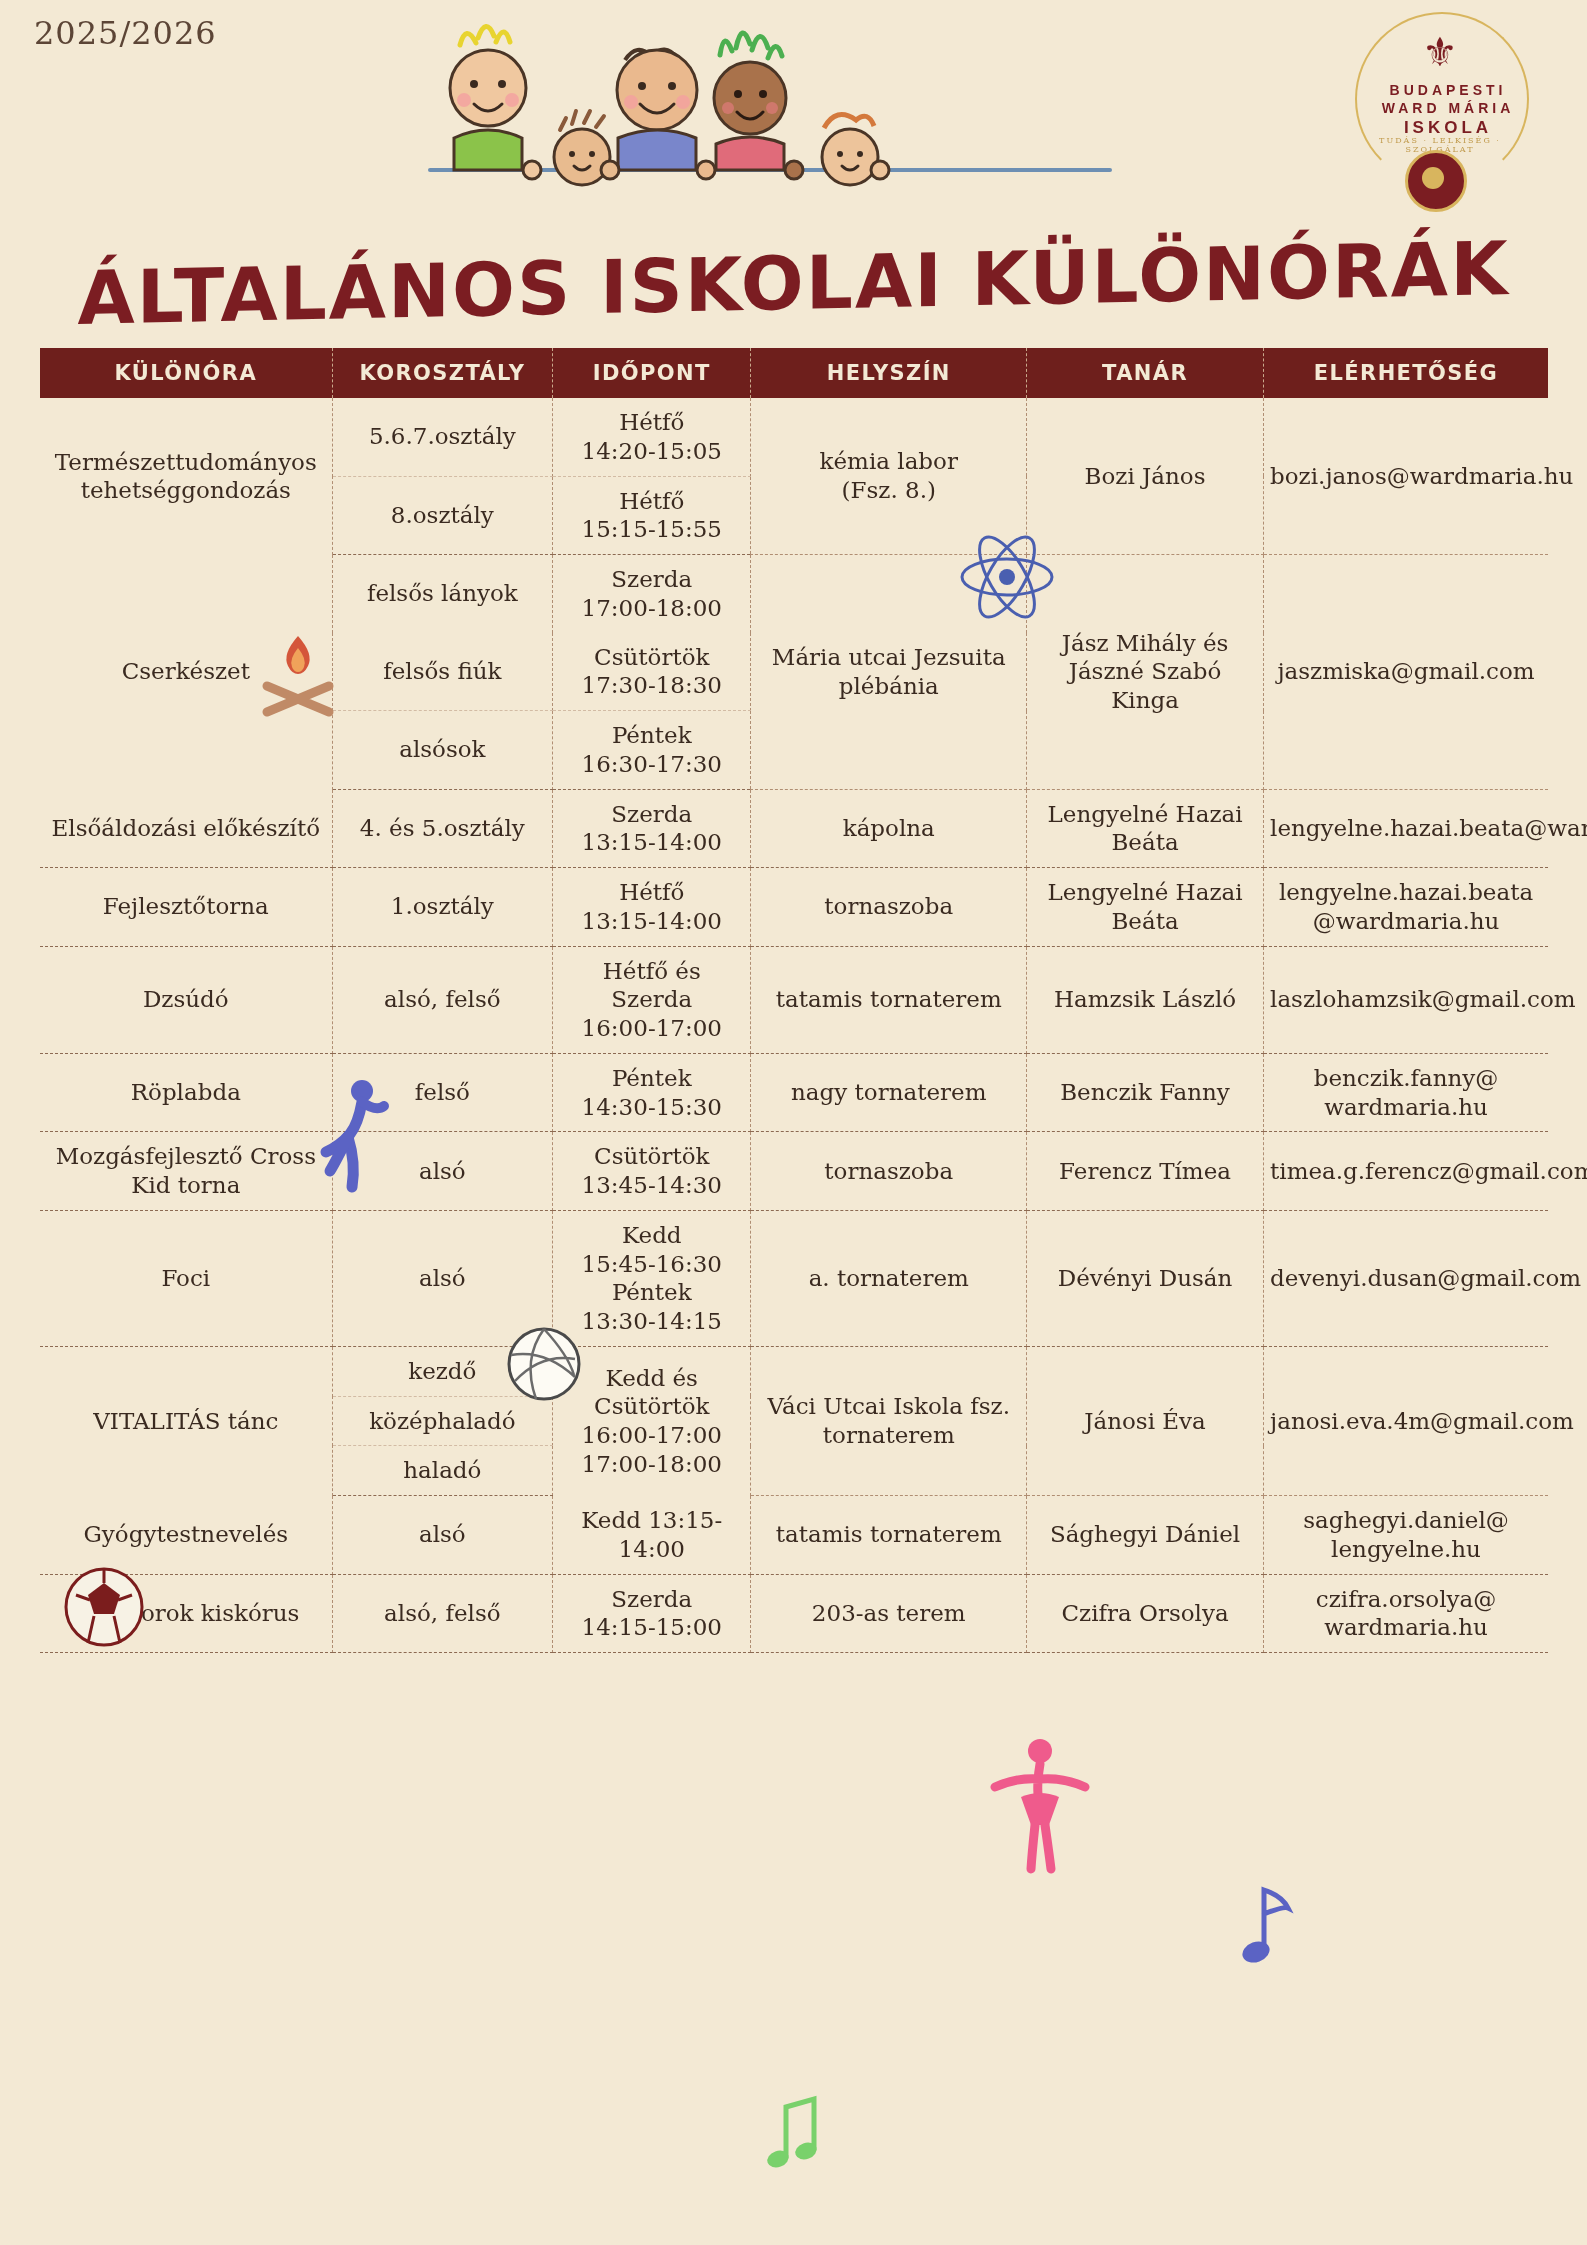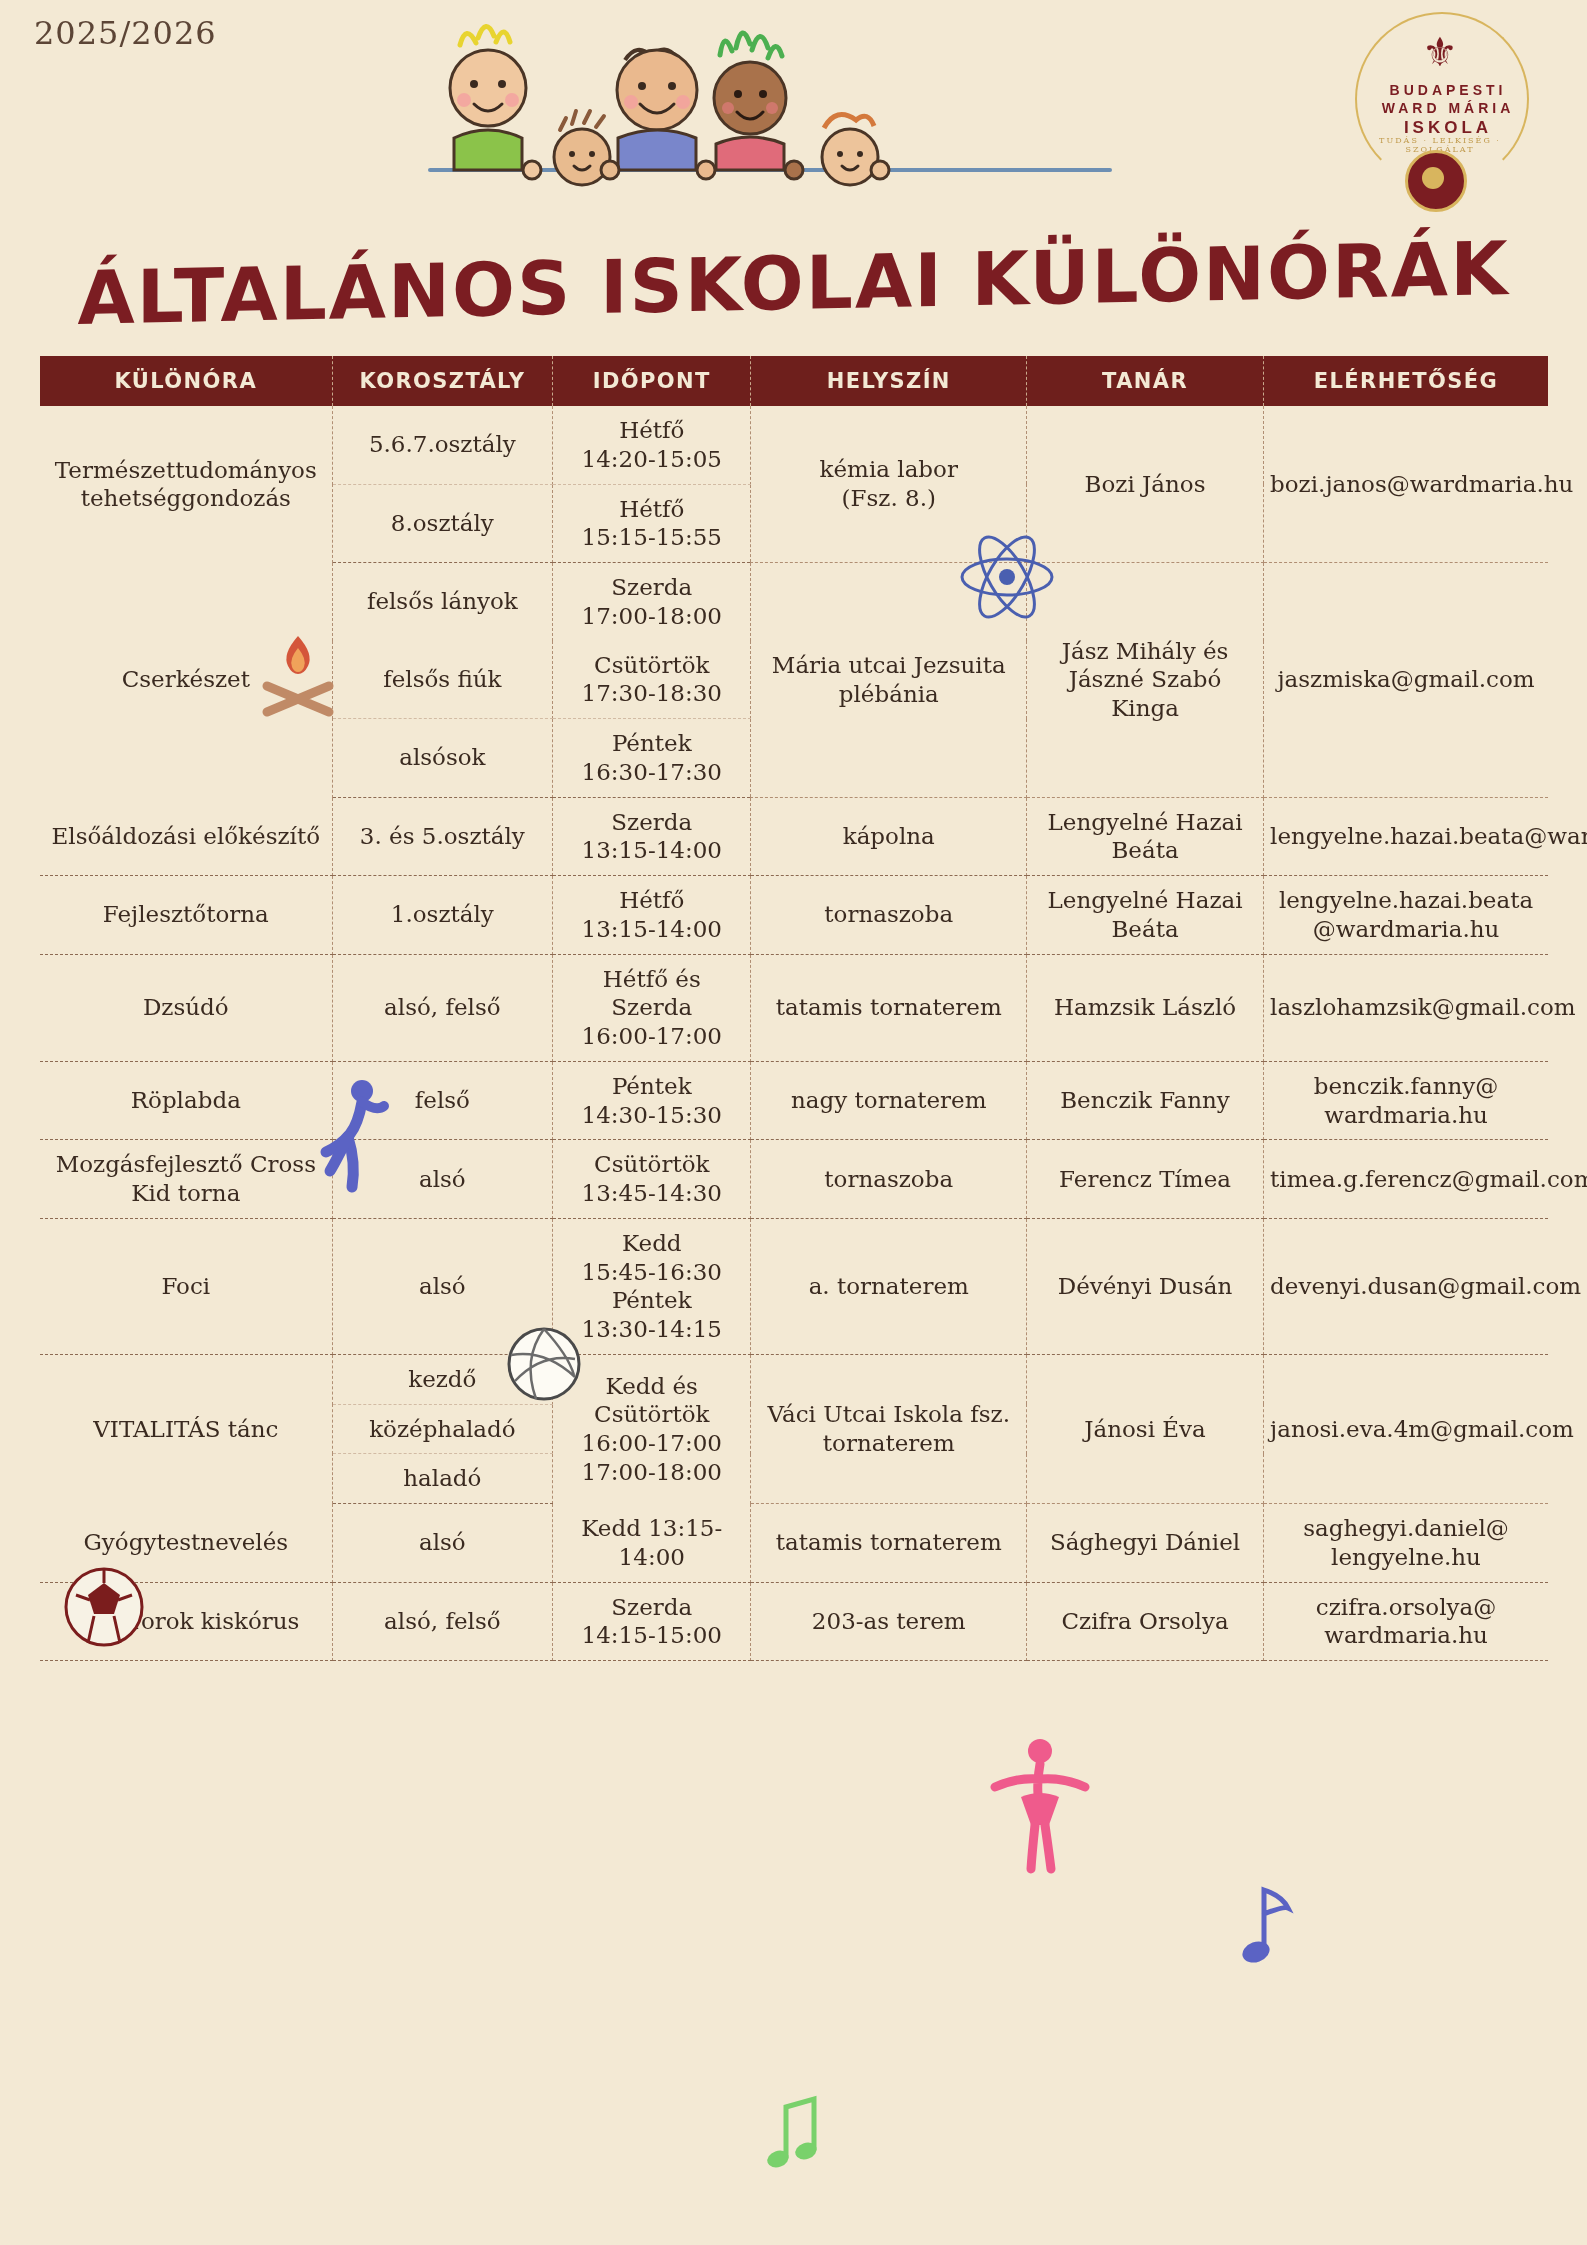--- a/index.html
+++ b/index.html
@@ -103,21 +103,21 @@
     transform: skewY(-1.2deg);
   }
 
   
   .kids { position: absolute; left: 420px; top: 20px; width: 700px; height: 215px; }
 
   
   table.schedule {
     position: absolute;
     left: 40px;
-    top: 356px;
+    top: 348px;
     width: 1508px;
     border-collapse: collapse;
     table-layout: fixed;
   }
   table.schedule th {
     background: #6e1f1c;
     color: #f3e9d4;
     font-size: 21px;
     font-weight: bold;
     letter-spacing: 1.4px;
@@ -288,21 +288,21 @@
 17:30-18:30</td>
       </tr>
       <tr class="solid">
         <td>alsósok</td>
         <td style="white-space:pre-line">Péntek
 16:30-17:30</td>
       </tr>
 
       <tr class="solid">
         <td>Elsőáldozási előkészítő</td>
-        <td>3. és 5.osztály</td>
+        <td>4. és 5.osztály</td>
         <td style="white-space:pre-line">Szerda
 13:15-14:00</td>
         <td>kápolna</td>
         <td>Lengyelné Hazai Beáta</td>
         <td class="last small">lengyelne.hazai.beata@wardmaria.hu</td>
       </tr>
 
       <tr class="solid">
         <td>Fejlesztőtorna</td>
         <td>1.osztály</td>

